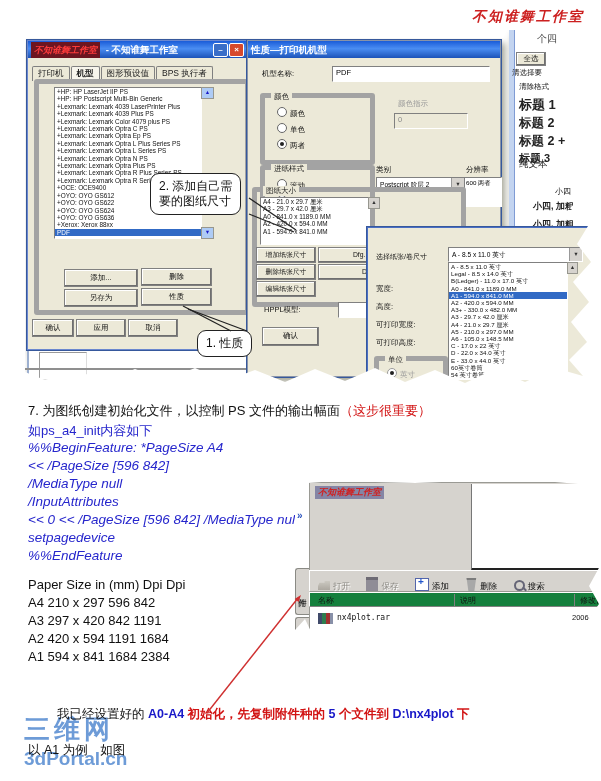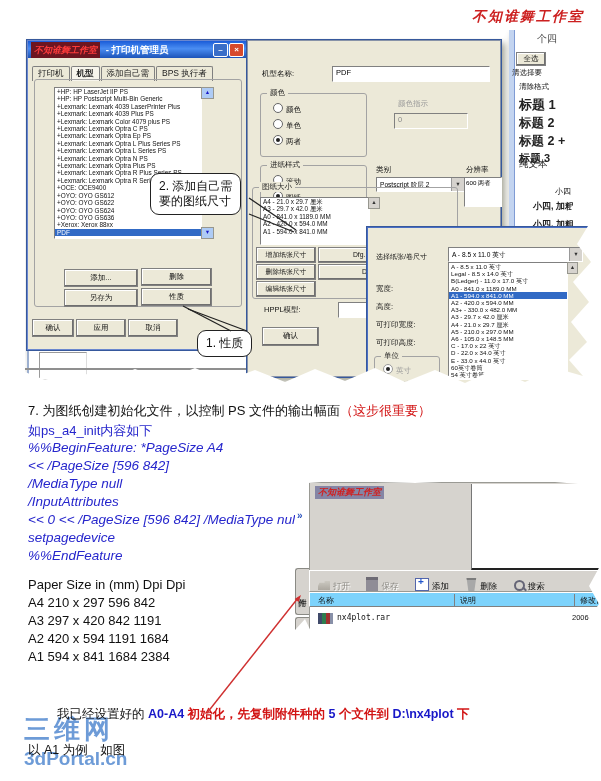--- a/index.html
+++ b/index.html
@@ -13,21 +13,21 @@
     clip-path:polygon(0 6px,40px 3px,120px 5px,200px 2px,260px 4px,306px 8px,298px 28px,306px 48px,295px 68px,305px 88px,294px 108px,304px 126px,293px 142px,301px 156px,284px 196px,268px 162px,250px 186px,233px 152px,214px 190px,196px 158px,176px 184px,156px 149px,140px 176px,121px 147px,101px 172px,81px 145px,61px 170px,42px 143px,22px 166px,10px 141px,0 152px);}
   
   .dlg{position:absolute;background:#ece9d8;border:1px solid #6a87cf;box-shadow:0 0 0 1px #36589c}
   .tbar{position:relative;height:17px;background:linear-gradient(180deg,#1a5cd8 0%,#4a8df2 45%,#1c53b8 100%);color:#fff;font-size:9.5px;font-weight:bold;line-height:17px;padding:0 3px;white-space:nowrap;overflow:hidden}
   .wmchip{display:inline-block;background:#6d1520;color:#ff3b3b;padding:0 3px;font-size:9px;font-style:italic}
   .wbtn{position:absolute;top:2px;width:13px;height:12px;font-size:8px;line-height:11px;text-align:center;border:1px solid #fff;border-radius:2px;color:#fff}
   .wbtn.close{background:#d6492c}
   .wbtn.min{background:#3a6ec8}
   .tab{display:inline-block;border:1px solid #808080;border-bottom:none;background:#ece9d8;padding:1px 5px;font-size:8.5px;margin-right:1px;border-radius:2px 2px 0 0;color:#222}
   .tab.sel{font-weight:bold;background:#f7f5ec}
-  .grp{position:absolute;border:1px solid #a3a3a3;border-radius:3px}
+  .grp{position:absolute;border:5px solid #a3a3a3;border-radius:3px}
   .grp>.glbl{position:absolute;top:-6px;left:6px;background:#ece9d8;padding:0 3px;font-size:7.5px;color:#222}
   .lst{position:absolute;background:#fff;border:1px solid;border-color:#808080 #fff #fff #808080;overflow:hidden}
   .li{font-size:6.4px;line-height:7.4px;white-space:nowrap;padding-left:2px;color:#111}
   .li.sel{background:#316ac5;color:#fff}
   .b95{position:absolute;background:#ece9d8;border:1px solid #808080;box-shadow:inset -1px -1px 0 #6f6f6f,inset 1px 1px 0 #fff;font-size:7.5px;text-align:center;color:#111;overflow:hidden;white-space:nowrap}
   .lab{position:absolute;font-size:7.5px;color:#111;white-space:nowrap}
   .lab.dis{color:#9a9a9a}
   .tbox{position:absolute;background:#fff;border:1px solid;border-color:#808080 #fff #fff #808080;font-size:7.5px;padding:1px 3px;white-space:nowrap;overflow:hidden}
   .tbox.dis{background:#ece9d8;color:#8a8a8a}
   .radio{display:inline-block;width:8px;height:8px;border:1px solid #666;border-radius:50%;background:#fff;margin-right:3px;vertical-align:-1px}
@@ -88,27 +88,27 @@
     <div class="frag-item" style="left:10px;top:121px;font-size:11px;font-weight:bold">标题 3</div>
     <div class="frag-item" style="left:10px;top:128px;font-size:9.5px">纯文本</div>
     <div class="frag-item" style="left:46px;top:156px;font-size:8px">小四</div>
     <div class="frag-item" style="left:24px;top:170px;font-size:9px;font-weight:bold">小四, 加粗</div>
     <div class="frag-item" style="left:24px;top:188px;font-size:9px;font-weight:bold">小四, 加粗</div>
   </div>
 
   <div class="dlg" style="left:2px;top:10px;width:218px;height:308px;z-index:3">
     <div class="tbar">
       <span class="wmchip">不知谁舞工作室</span>
-      <span style="margin-left:3px">- 打印机管理员</span>
+      <span style="margin-left:3px">- 不知谁舞工作室</span>
       <span class="wbtn min" style="right:18px">–</span>
       <span class="wbtn close" style="right:2px">×</span>
     </div>
     <div class="abs" style="left:4px;top:21px;width:210px;height:16px">
       
-    <span class="tab">打印机</span><span class="tab sel">机型</span><span class="tab">添加自己需</span><span class="tab">BPS 执行者</span></div>
+    <span class="tab">打印机</span><span class="tab sel">机型</span><span class="tab">图形预设值</span><span class="tab">BPS 执行者</span></div>
     <div class="grp" style="left:6px;top:38px;width:206px;height:226px"></div>
     <div class="lst" style="left:26px;top:46px;width:146px;height:150px">
 
     <div class="li">+HP: HP LaserJet IIP PS</div>
         <div class="li">+HP: HP Postscript Multi-Bin Generic</div>
         <div class="li">+Lexmark: Lexmark 4039 LaserPrinter Plus</div>
         <div class="li">+Lexmark: Lexmark 4039 Plus PS</div>
         <div class="li">+Lexmark: Lexmark Color 4079 plus PS</div>
         <div class="li">+Lexmark: Lexmark Optra C PS</div>
         <div class="li">+Lexmark: Lexmark Optra Ep PS</div>
@@ -131,20 +131,23 @@
     <div class="b95" style="left:36px;top:228px;width:72px;height:16px;line-height:15px">添加...</div>
     <div class="b95" style="left:113px;top:227px;width:69px;height:16px;line-height:15px">删除</div>
     <div class="b95" style="left:36px;top:248px;width:72px;height:16px;line-height:15px">另存为</div>
     <div class="b95" style="left:113px;top:247px;width:69px;height:16px;line-height:15px">性质</div>
     <div class="b95" style="left:4px;top:278px;width:40px;height:16px;line-height:15px">确认</div>
     <div class="b95" style="left:48px;top:278px;width:48px;height:16px;line-height:15px">应用</div>
     <div class="b95" style="left:100px;top:278px;width:48px;height:16px;line-height:15px">取消</div>
   </div>
 
   <div class="dlg" style="left:222px;top:10px;width:252px;height:335px;z-index:4;border-color:#8893a8">
+    <div class="tbar">
+      <span>性质—打印机机型</span>
+    </div>
     <div class="lab" style="left:14px;top:28px">机型名称:</div>
     <div class="tbox" style="left:84px;top:25px;width:150px;height:12px">PDF</div>
 
     <div class="grp" style="left:12px;top:52px;width:105px;height:62px">
       <span class="glbl">颜色</span>
       <div class="rrow" style="left:12px;top:9px"><span class="radio"></span><span>颜色</span></div>
       <div class="rrow" style="left:12px;top:25px"><span class="radio"></span><span>单色</span></div>
       <div class="rrow" style="left:12px;top:41px"><span class="radio sel"></span><span>两者</span></div>
     </div>
     <div class="lab dis" style="left:150px;top:58px">颜色指示</div>
@@ -272,21 +275,21 @@
   <div class="vtab" style="top:139px;height:45px">附件</div>
 
   <div class="abs" style="left:14px;top:92px;width:292px;height:22px;background:#d6d3ce;border:1px solid #fff;border-bottom-color:#9a9a94;padding:4px 0 0 8px;box-sizing:border-box;white-space:nowrap">
     <span class="tool dis"><span class="ic ic-open"></span><span>打开</span></span>
     <span class="tool dis"><span class="ic ic-save"></span><span>保存</span></span>
     <span class="tool"><span class="ic ic-add"></span><span>添加</span></span>
     <span class="tool"><span class="ic ic-del"></span><span>删除</span></span>
     <span class="tool"><span class="ic ic-sea"></span><span>搜索</span></span>
   </div>
 
-  <div class="abs" style="left:14px;top:114px;width:292px;height:15px;background:#7dd3fc;border:1px solid #fff;border-bottom-color:#808080;box-sizing:border-box">
+  <div class="abs" style="left:14px;top:114px;width:292px;height:15px;background:#15803d;border:1px solid #fff;border-bottom-color:#808080;box-sizing:border-box">
     <span class="hdrcell" style="left:8px;top:2px">名称</span>
     <span class="hdrcell" style="left:150px;top:2px">说明</span>
     <span class="hdrcell" style="left:270px;top:2px">修改日期</span>
     <span class="abs" style="left:144px;top:1px;width:1px;height:12px;background:#808080"></span>
     <span class="abs" style="left:264px;top:1px;width:1px;height:12px;background:#808080"></span>
   </div>
 
   <div class="abs" style="left:14px;top:129px;width:292px;height:98px;background:#fff;border-left:1px solid #9a9a94;border-right:1px solid #9a9a94">
     <div class="rar" style="left:8px;top:6px"></div>
     <div class="abs" style="left:27px;top:6px;font-size:8px;font-family:'DejaVu Sans Mono',monospace;color:#111">nx4plot.rar</div>

